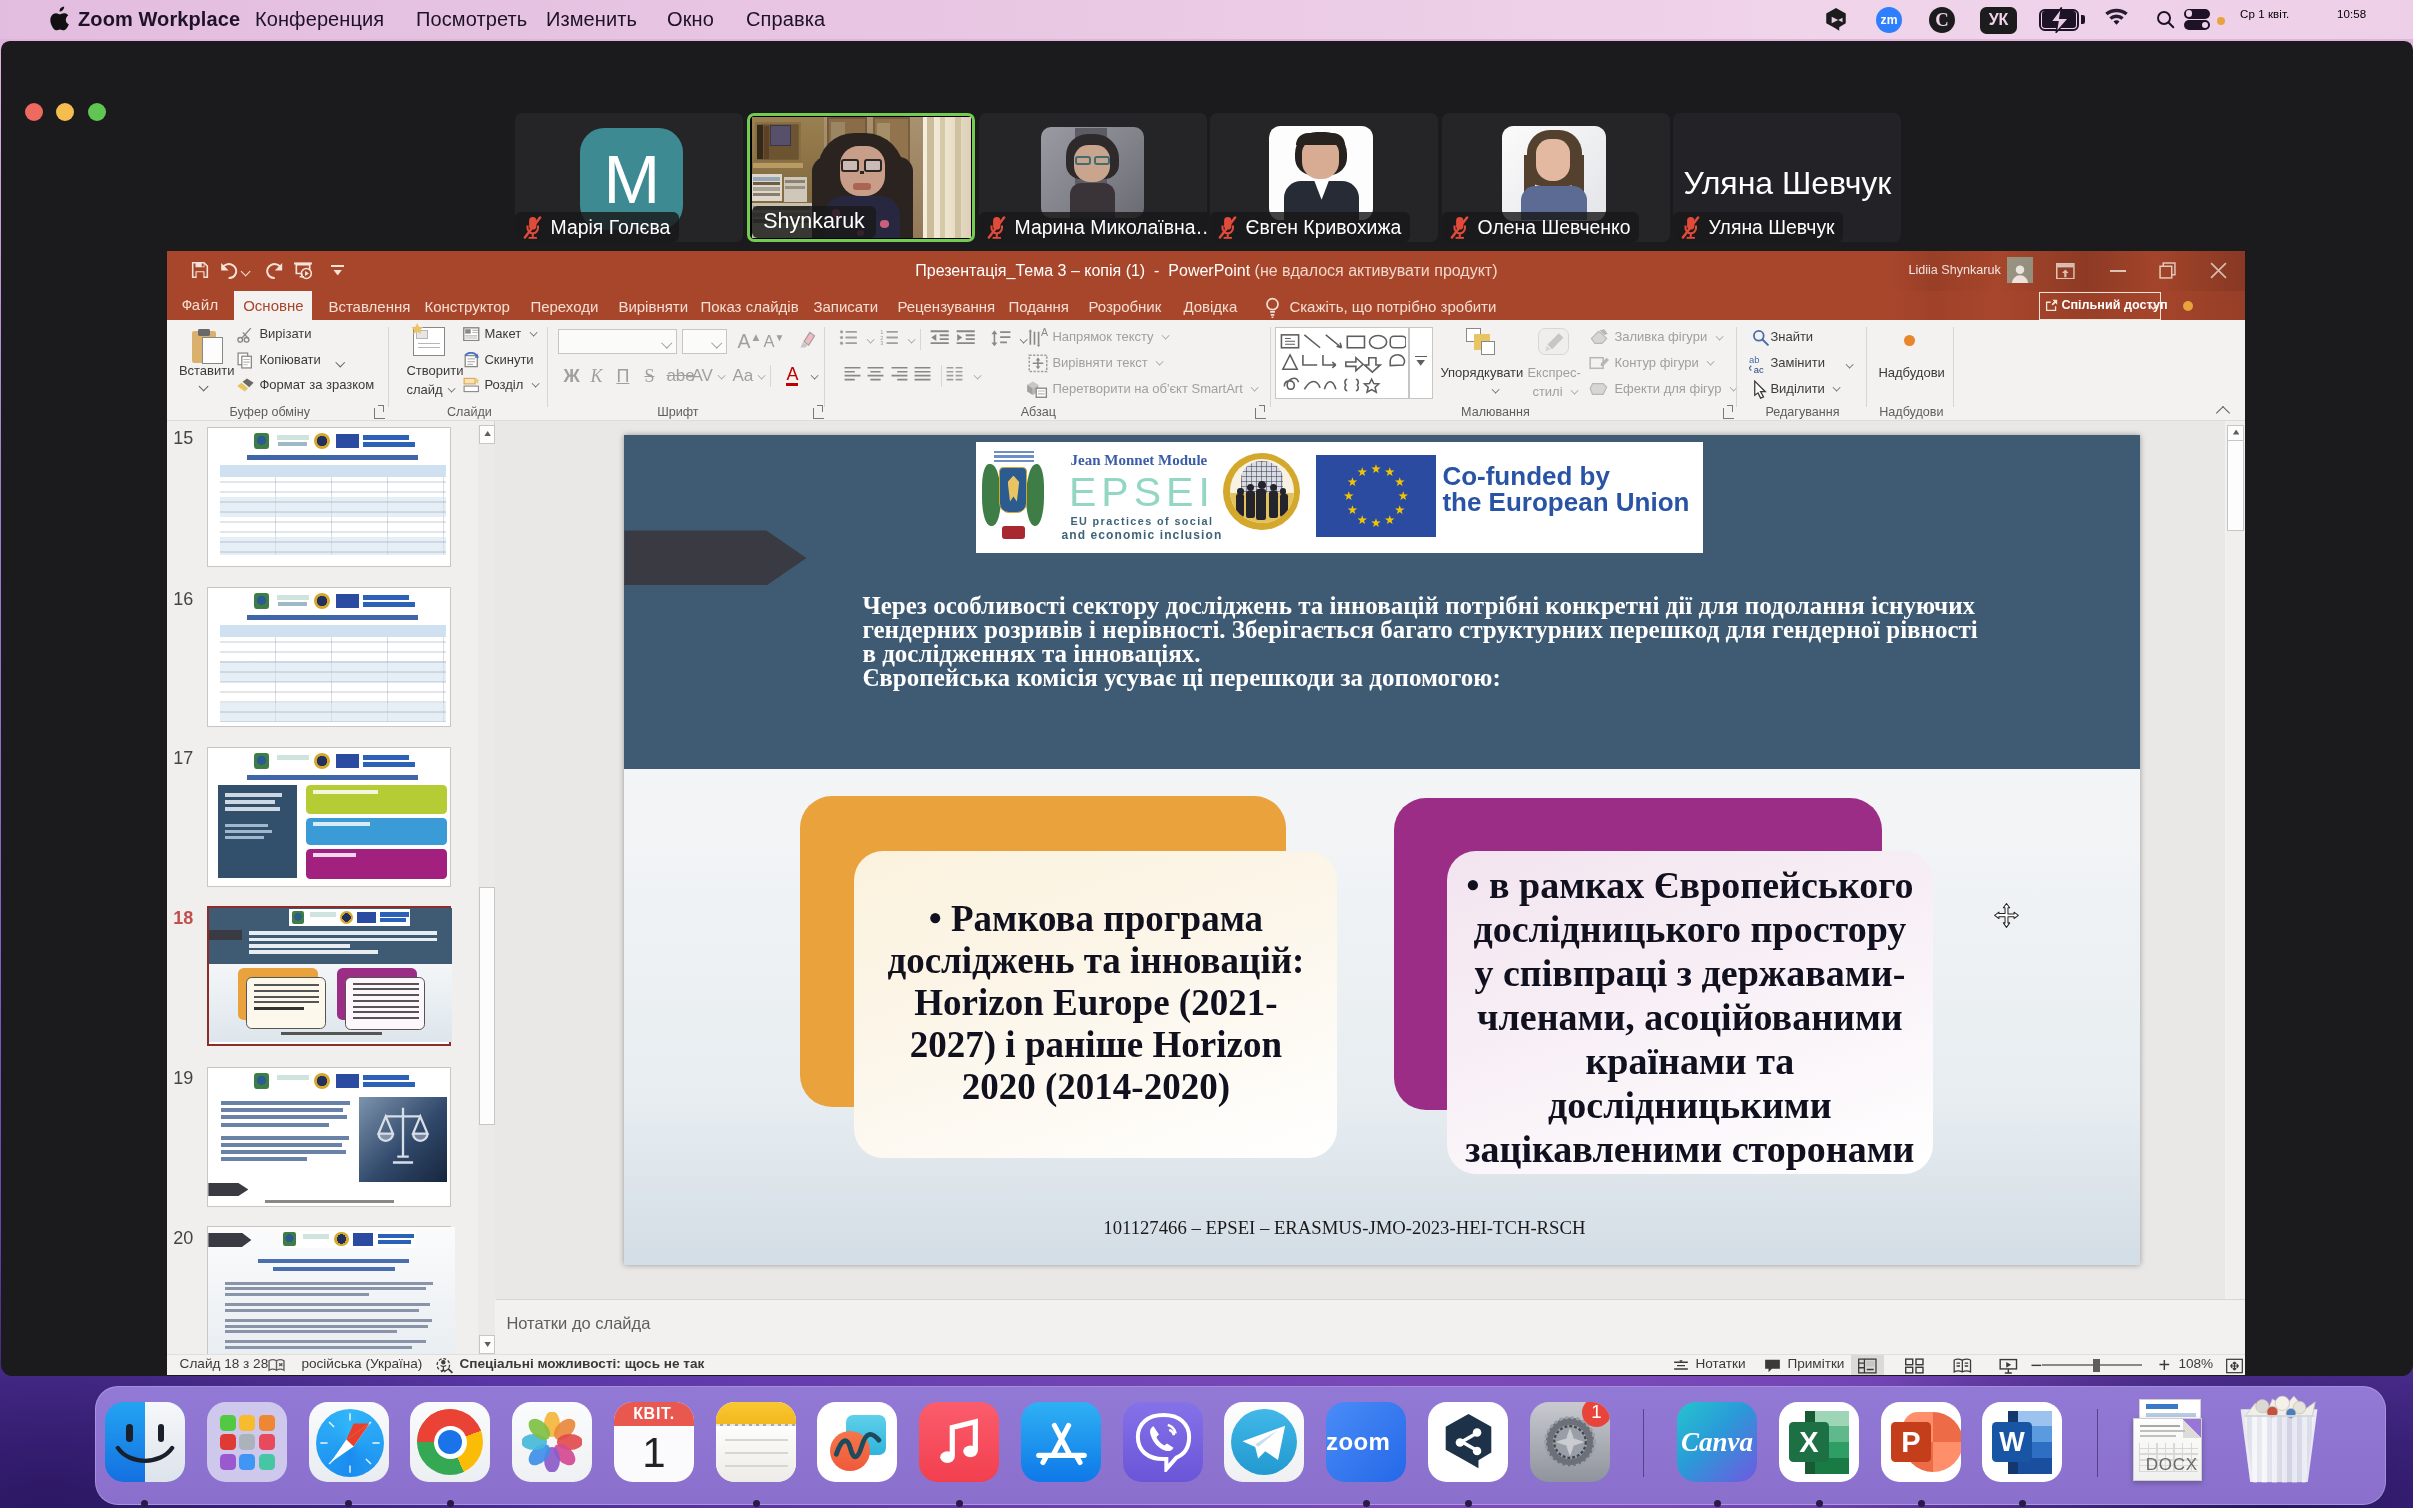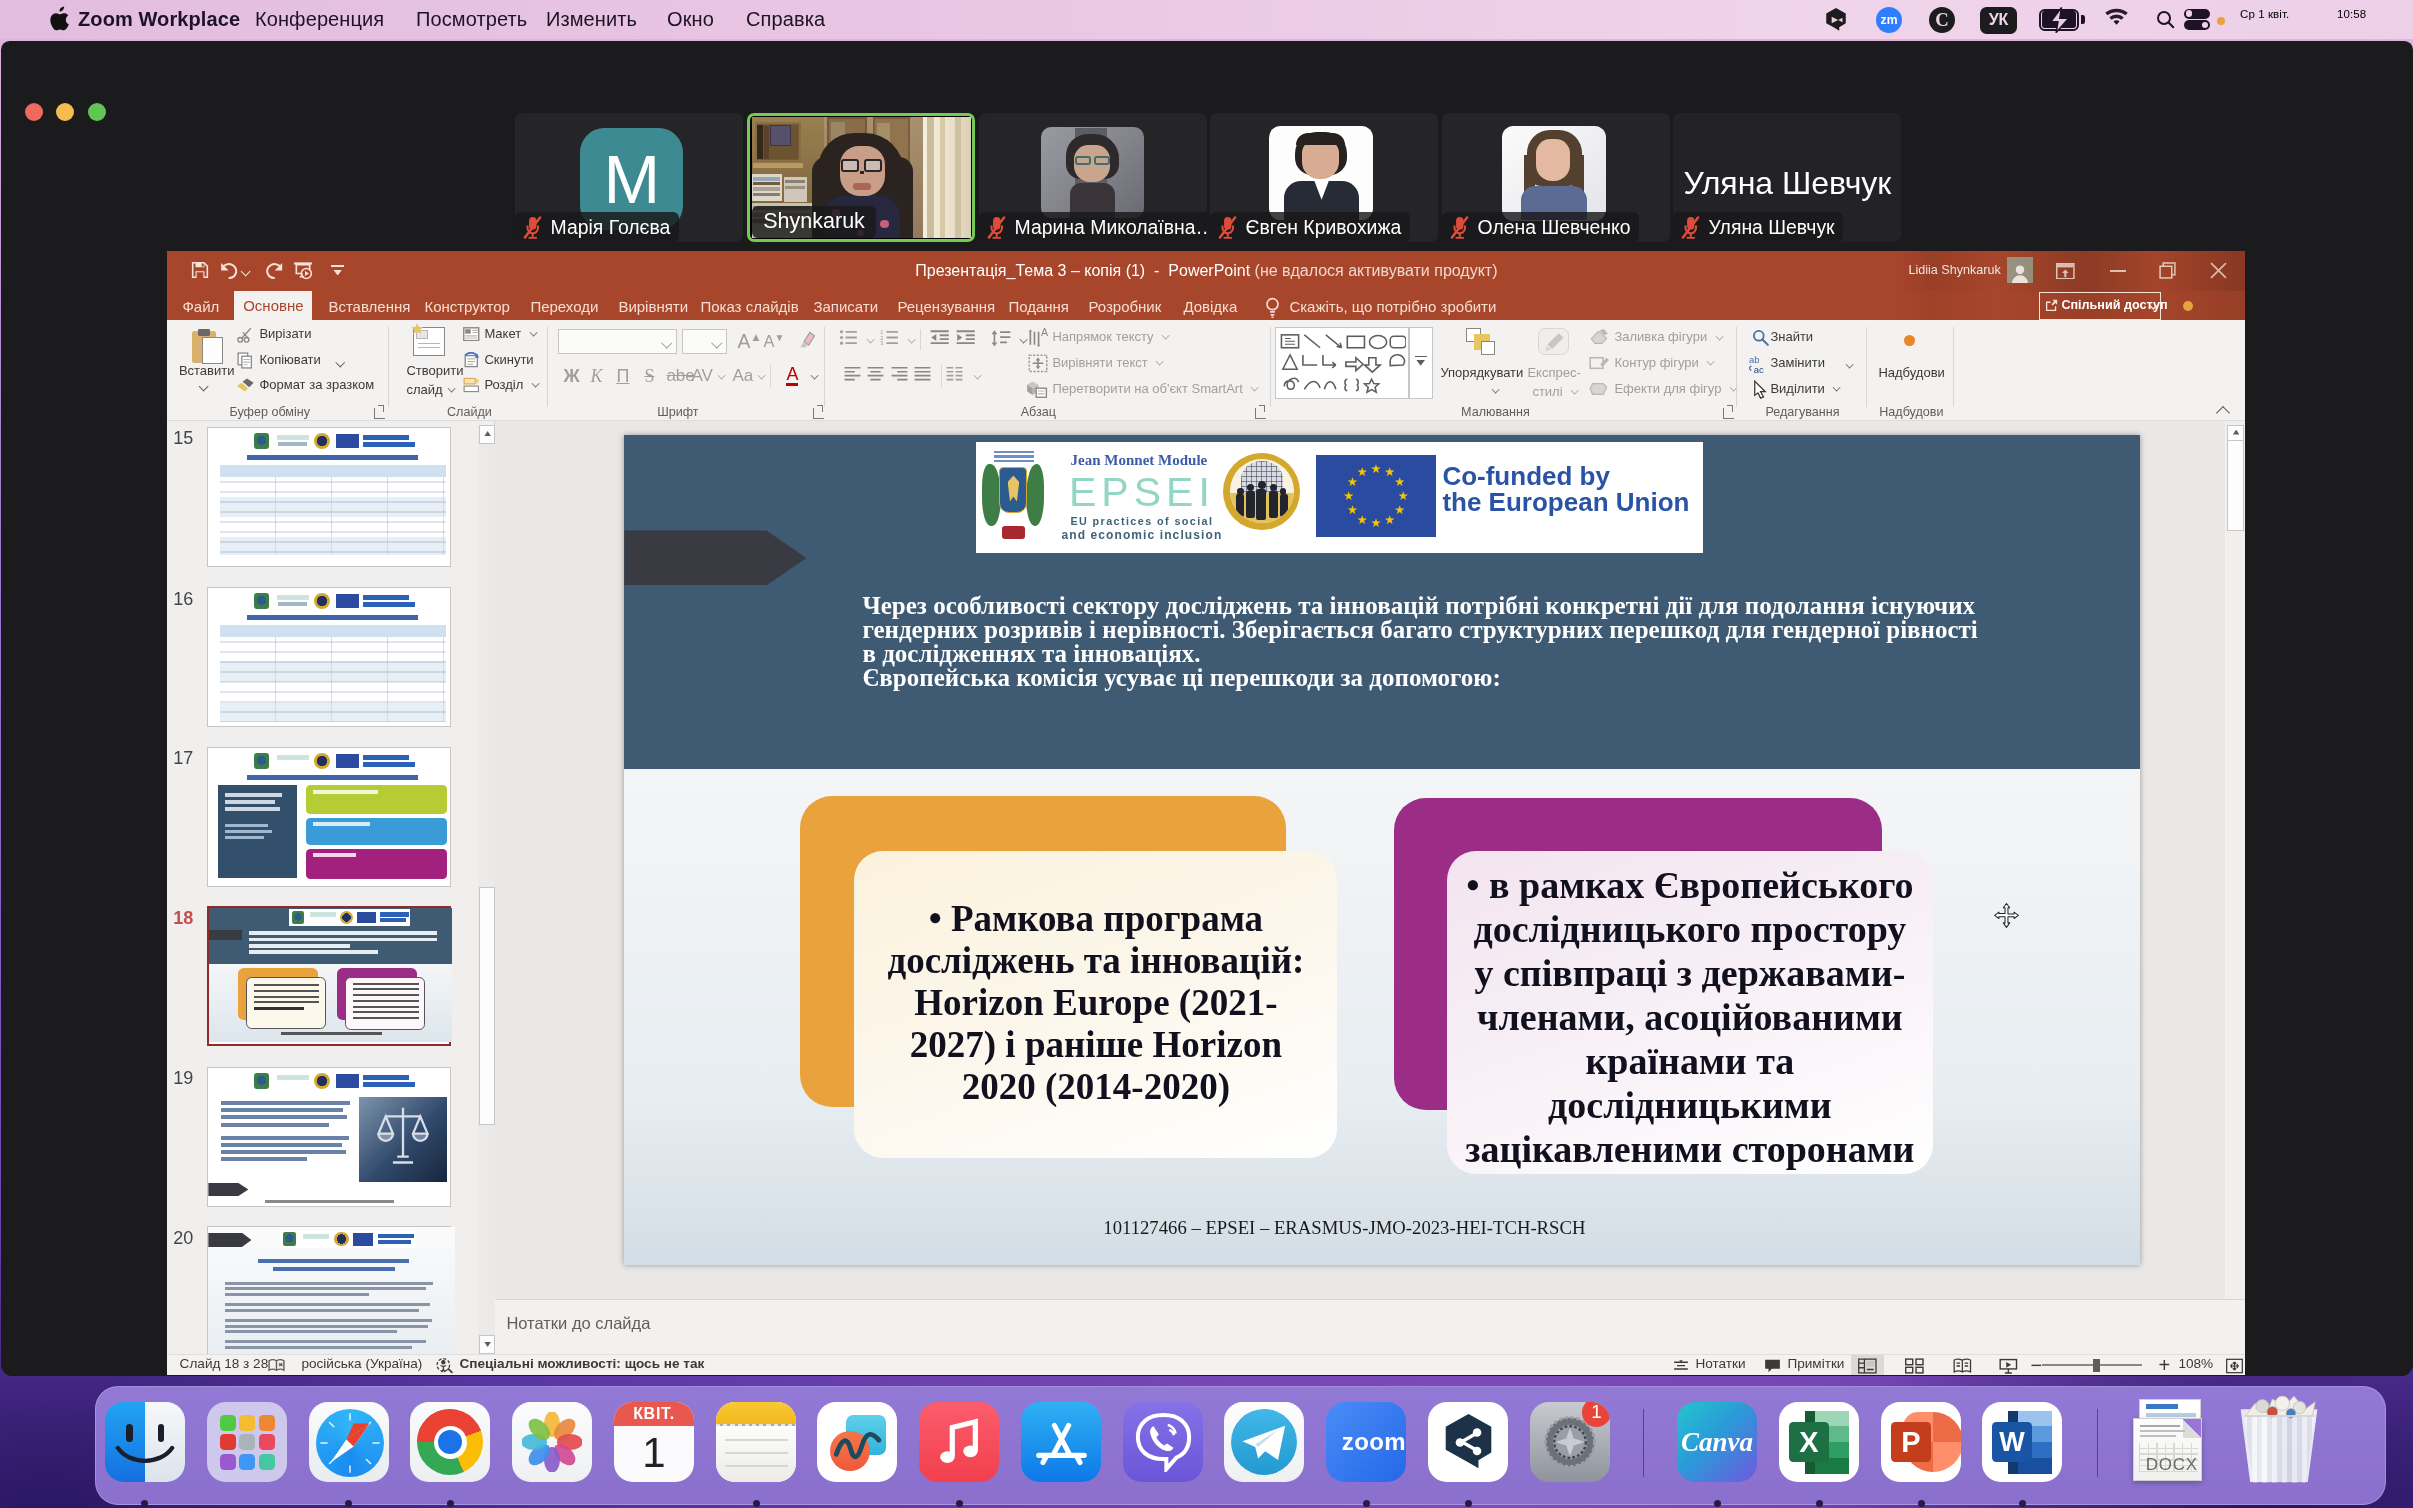--- a/index.html
+++ b/index.html
@@ -338,21 +338,21 @@
       <svg class="abs" style="left:1992px;top:10.8px;" width="17" height="17" viewBox="0 0 16 16">
           <rect x="1" y="4" width="11" height="11" fill="none" stroke="#f5e3d7" stroke-width="1.4"></rect>
           <path fill="none" stroke="#f5e3d7" stroke-width="1.4" d="M4 4V1h11v11h-3"></path>
         </svg>
       <svg class="abs" style="left:2043px;top:10.8px;" width="17" height="17" viewBox="0 0 16 16">
           <path stroke="#f5e3d7" stroke-width="1.6" d="M1 1l14 14M15 1L1 15"></path>
         </svg>
     </div>
     <div id="ppt-tabs">
       <div class="wood" style="left:1724px;width:354px;top:-40px;height:69px;"></div>
-      <div class="tab" style="left:15px;">Файл</div>
+      <div class="tab" style="left:15px;font-family:Liberation Mono, monospace;">Файл</div>
       <div class="tab active" style="left:67px;width:78px;">Основне</div>
       <div class="tab" style="left:161px;">Вставлення</div>
       <div class="tab" style="left:257px;">Конструктор</div>
       <div class="tab" style="left:363px;">Переходи</div>
       <div class="tab" style="left:451px;">Вирівняти</div>
       <div class="tab" style="left:533px;">Показ слайдів</div>
       <div class="tab" style="left:646px;">Записати</div>
       <div class="tab" style="left:730px;">Рецензування</div>
       <div class="tab" style="left:841px;">Подання</div>
       <div class="tab" style="left:921px;">Розробник</div>
@@ -1094,21 +1094,21 @@
   </div>
 
   <div class="dicon" style="left:1128px;background:linear-gradient(180deg,#fdfdfd,#eef0f2);">
     <div class="abs" style="left:7.2px;top:7.2px;width:66px;height:66px;border-radius:50%;background:linear-gradient(180deg,#41b8e8,#2299d0);"></div>
     <svg class="abs" style="left:17px;top:21.5px;" width="47" height="39" viewBox="0 0 33 27">
         <path fill="#fff" d="M1 12L31 1l-5 24-9-6-5 5-2-8z"></path>
         <path fill="#c8dfeb" d="M12 16l14-12-16 10z"></path>
       </svg>
   </div>
 
-  <div class="dicon" style="left:1230px;background:linear-gradient(135deg,#4a8cf7,#2468e8);display:flex;align-items:center;justify-content:flex-end;">
+  <div class="dicon" style="left:1230px;background:linear-gradient(135deg,#4a8cf7,#2468e8);display:flex;align-items:center;justify-content:flex-start;">
     <div style="color:#fff;font-size:24px;font-weight:bold;letter-spacing:0.4px;">zoom</div>
   </div>
   <div class="ddot" style="left:1267px;"></div>
 
   <div class="dicon" style="left:1332px;background:#fff;">
     <svg class="abs" style="left:11.5px;top:8.6px;" width="57" height="63" viewBox="0 0 40 44">
       <path fill="#1d3149" d="M20 2l16 9v18l-9 5.4V40l-7-4-16-9V11z"></path>
       <g fill="#fff">
           <circle cx="14" cy="22" r="3"></circle>
           <circle cx="26" cy="15" r="3"></circle>

